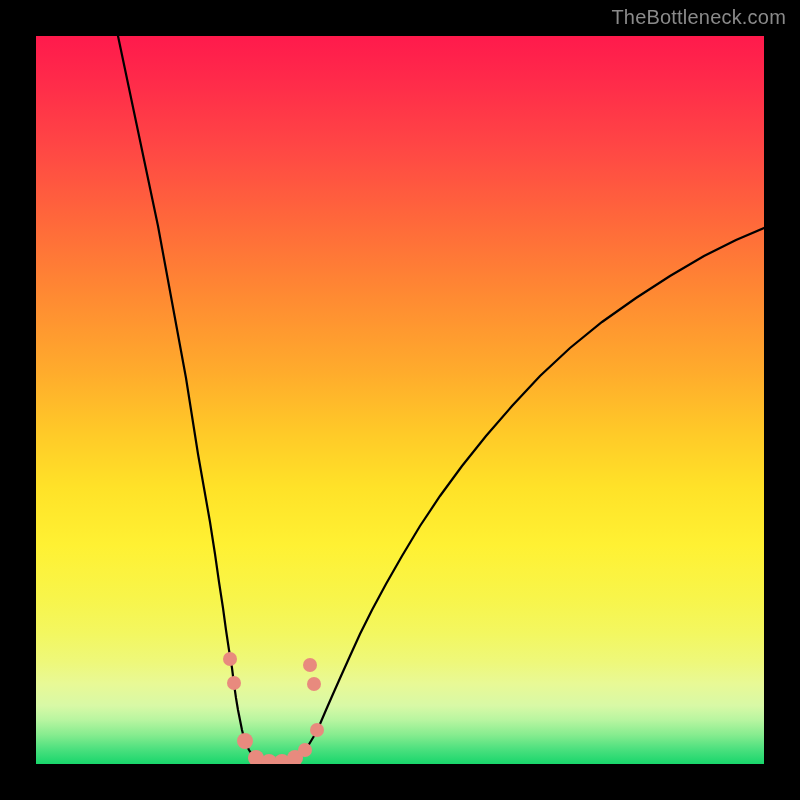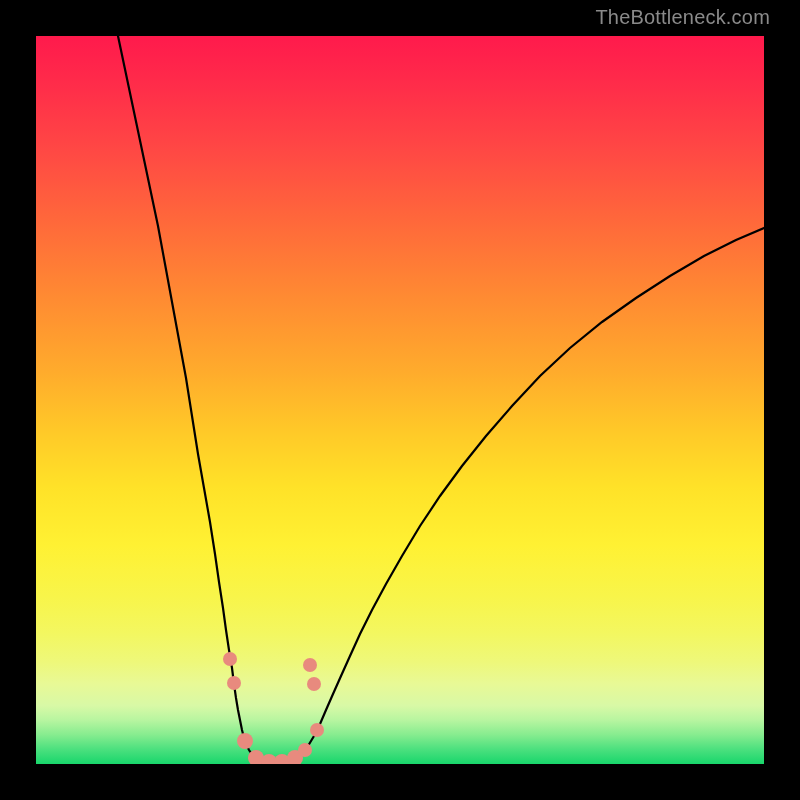--- a/index.html
+++ b/index.html
@@ -59,21 +59,21 @@
     width: 14px;
     height: 14px;
     border-radius: 50%;
     background: #e88a7e;
     transform: translate(-50%, -50%);
   }
   .marker.big { width: 16px; height: 16px; }
   .watermark {
     position: absolute;
     top: 6px;
-    right: 30px;
+    right: 14px;
     color: #8a8a8a;
     font-size: 20px;
     font-weight: 500;
     letter-spacing: 0.2px;
     user-select: none;
   }
 </style>
 </head>
 <body>
 

